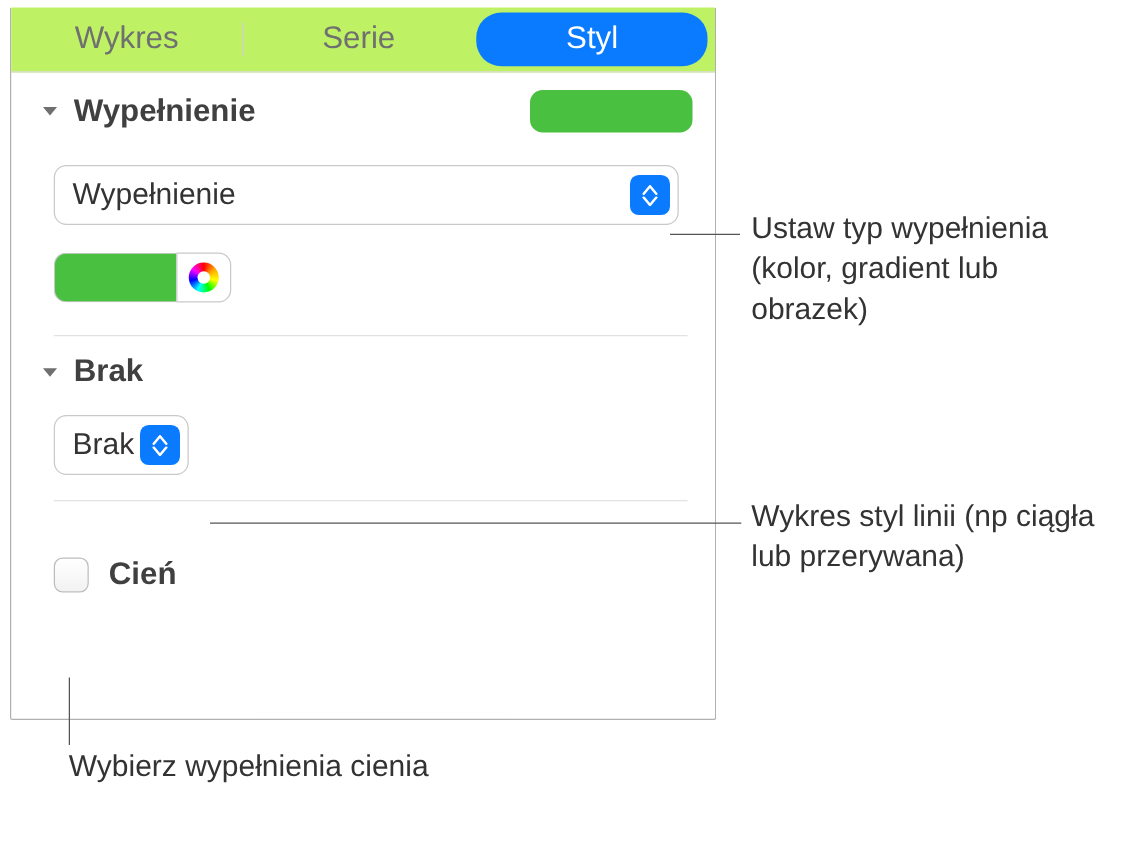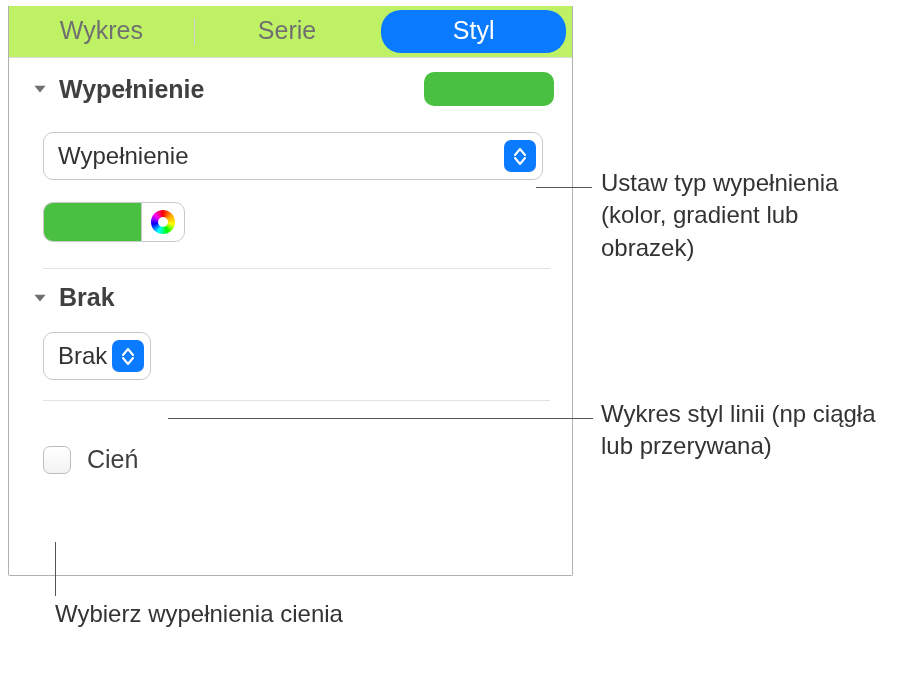--- a/index.html
+++ b/index.html
@@ -158,21 +158,21 @@
     display:flex; align-items:center; gap:16px;
     margin: 30px 0 0 12px;
   }
   .checkbox {
     width: 28px; height: 28px;
     border: 1px solid #bdbdbd;
     border-radius: 7px;
     background: linear-gradient(#ffffff,#f2f2f2);
     cursor: pointer;
   }
-  .check-label { font-size: 25px; font-weight: 400; color:#404040; }
+  .check-label { font-size: 25px; font-weight: 700; color:#404040; }
 
   
   .callout {
     position:absolute;
     font-size: 24px;
     color:#333;
     line-height: 1.35;
     max-width: 290px;
   }
   .lead-h {

